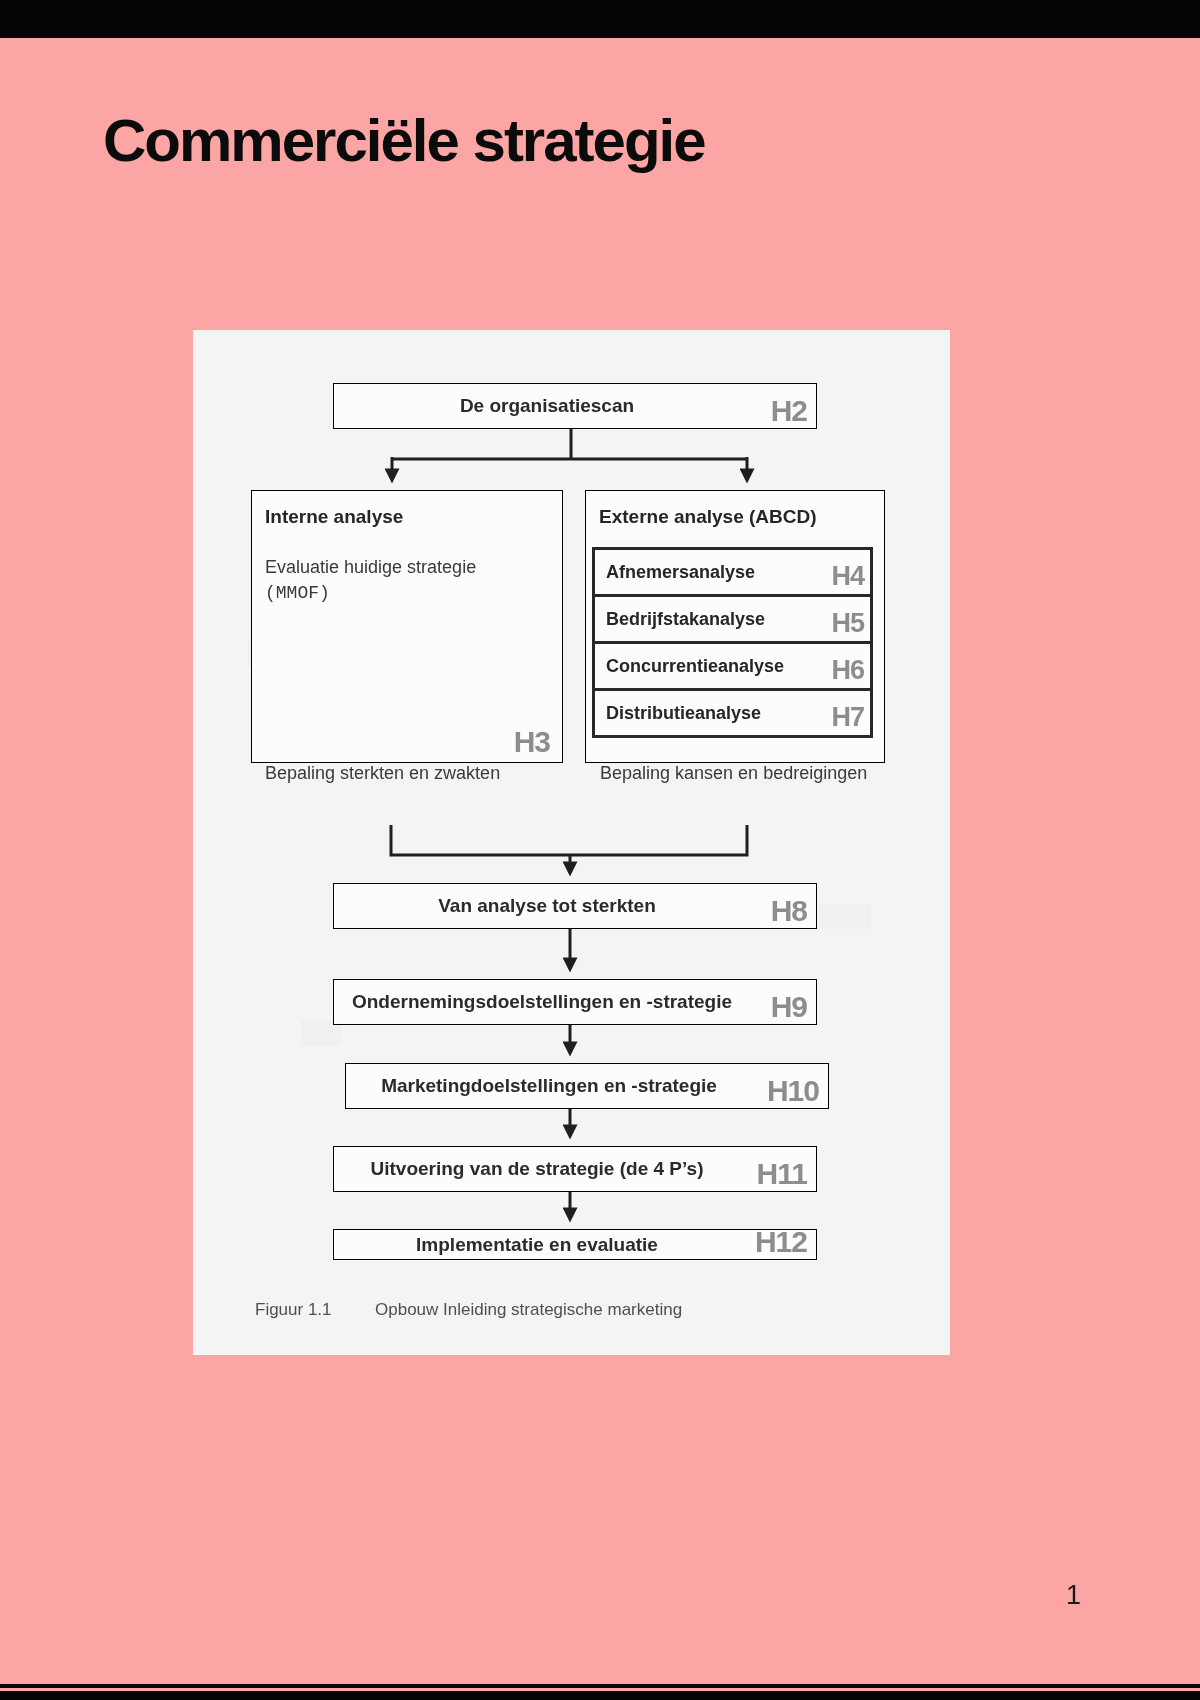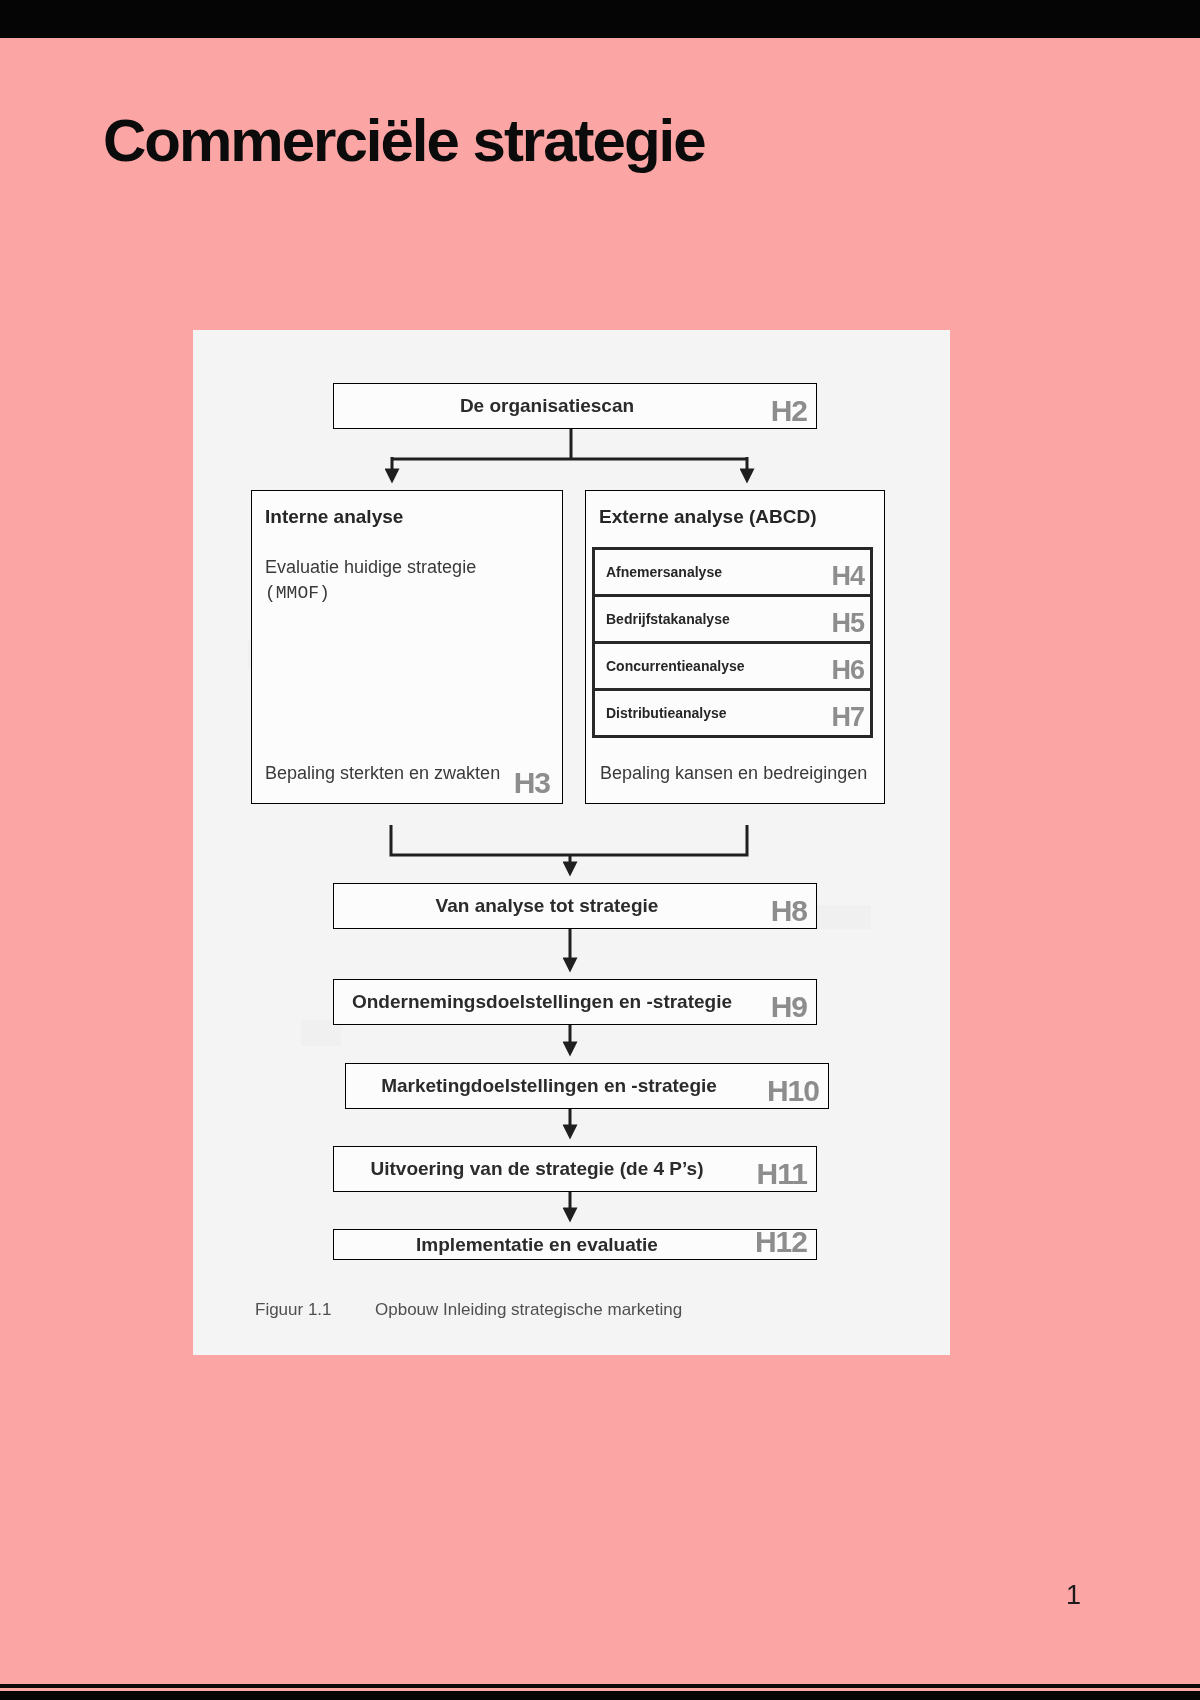--- a/index.html
+++ b/index.html
@@ -32,33 +32,33 @@
   .bar-box { width:484px; height:46px; }
   .bar-box .lbl {
     position:absolute; left:0; right:56px; top:0; bottom:0;
     display:flex; align-items:center; justify-content:center;
     font-weight:700; font-size:19px; color:#2b2b2b; white-space:nowrap;
   }
   .chapter {
     position:absolute; right:9px; bottom:2px;
     font-weight:700; font-size:30px; color:#8d8d8d; line-height:1; letter-spacing:-1px;
   }
-  .big-box { width:312px; height:314px; }
+  .big-box { width:312px; height:273px; }
   .big-box.right { width:300px; }
   .inner-title { position:absolute; left:13px; top:15px; font-weight:700; font-size:19px; color:#262626; white-space:nowrap; }
   .body-line { position:absolute; left:13px; font-size:18px; color:#3a3a3a; white-space:nowrap; }
   .sub-stack { position:absolute; left:6px; top:56px; width:281px; }
   .sub-box {
     position:relative; width:281px; height:50px; background:#fcfcfc;
     border:3px solid #282828; margin-top:-3px;
   }
   .sub-box:first-child { margin-top:0; }
   .sub-box .slbl {
     position:absolute; left:11px; top:0; height:44px; display:flex; align-items:center;
-    font-weight:700; font-size:14px; color:#262626; white-space:nowrap;
+    font-weight:700; font-size:18px; color:#262626; white-space:nowrap;
   }
   .sub-box .chapter { right:6px; bottom:4px; font-size:27px; }
 
   .caption { position:absolute; top:970px; left:0; width:100%; font-size:17px; color:#4f4f4f; }
   .caption .cap-label { position:absolute; left:62px; white-space:nowrap; }
   .caption .cap-text  { position:absolute; left:182px; white-space:nowrap; }
 
   .page-number { position:absolute; left:1066px; top:1580px; font-size:27px; color:#1a1a1a; }
 </style>
 </head>
@@ -129,21 +129,21 @@
         </div>
         <div class="sub-box">
           <div class="slbl">Distributieanalyse</div>
           <div class="chapter">H7</div>
         </div>
       </div>
       <div class="body-line" style="left:14px; top:272px;">Bepaling kansen en bedreigingen</div>
     </div>
 
     <div class="fbox bar-box" style="left:140px; top:553px;">
-      <div class="lbl">Van analyse tot strategie</div>
+      <div class="lbl">Van analyse tot sterkten</div>
       <div class="chapter">H8</div>
     </div>
     <div class="fbox bar-box" style="left:140px; top:649px;">
       <div class="lbl" style="right:66px;">Ondernemingsdoelstellingen en -strategie</div>
       <div class="chapter">H9</div>
     </div>
     <div class="fbox bar-box" style="left:152px; top:733px;">
       <div class="lbl" style="right:76px;">Marketingdoelstellingen en -strategie</div>
       <div class="chapter">H10</div>
     </div>

